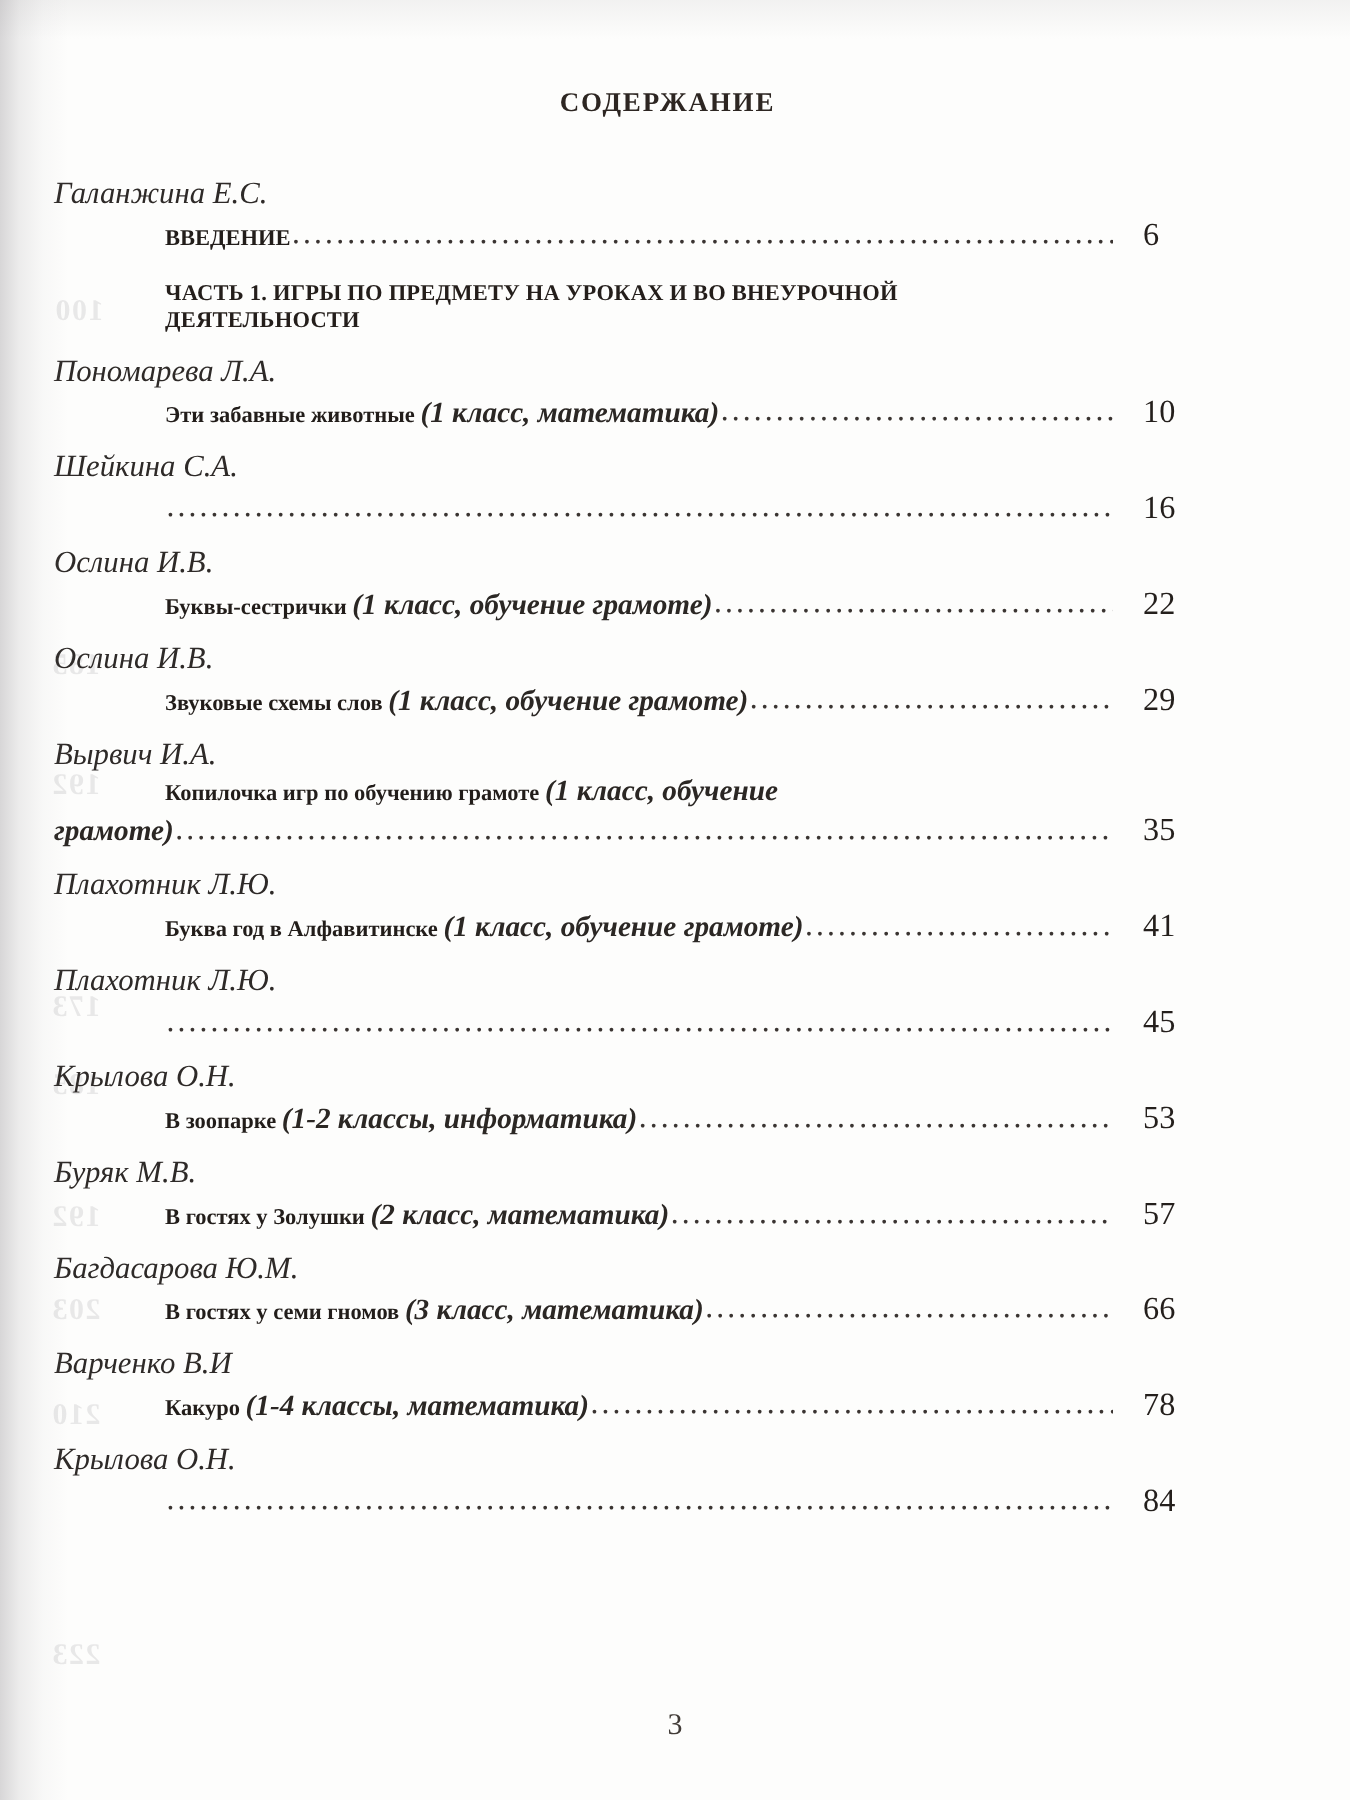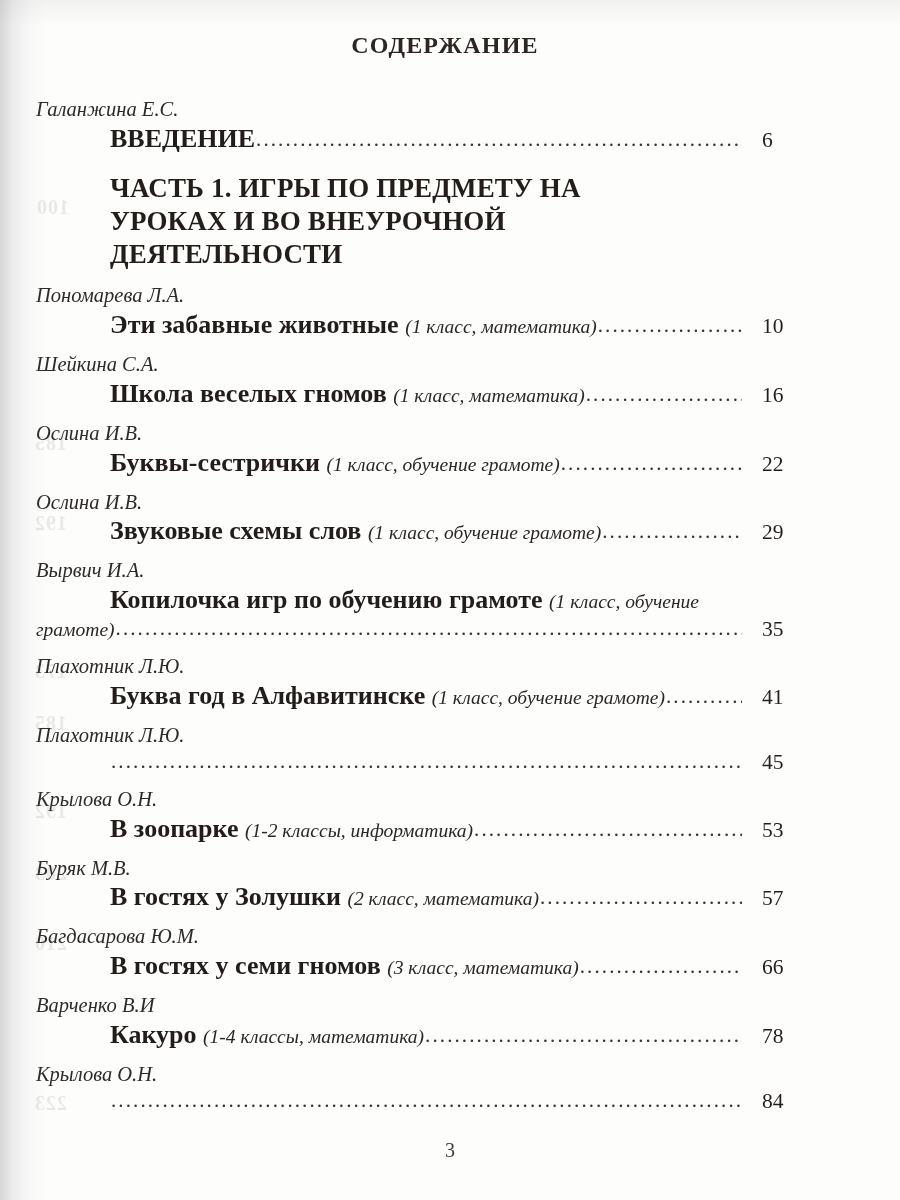--- a/index.html
+++ b/index.html
@@ -61,23 +61,23 @@
   
   .content {
     position: relative;
     z-index: 2;
     padding: 0 80px 0 36px;
   }
 
   .doc-title {
     text-align: center;
     font-weight: 700;
-    font-size: 24px;
+    font-size: 18px;
     letter-spacing: 1.2px;
-    padding-top: 32px;
+    padding-top: 58px;
     margin: 0 0 26px 0;
     margin-left: 34px;
     color: #2d2622;
   }
 
   .author {
     font-style: italic;
     font-size: 20.5px;
     line-height: 1.16;
     margin: 0;
@@ -93,26 +93,26 @@
     margin-top: 2px;
   }
   .entry-line.flush { padding-left: 0; }
 
   .entry-text {
     flex: 0 1 auto;
     white-space: nowrap;
   }
   .entry-title {
     font-weight: 700;
-    font-size: 26px;
+    font-size: 15px;
     color: #221d1a;
   }
   .entry-meta {
     font-style: italic;
-    font-weight: 400;
+    font-weight: 700;
     font-size: 19.5px;
     color: #2b2724;
   }
 
   .leader {
     flex: 1 1 auto;
     overflow: hidden;
     white-space: nowrap;
     font-size: 21px;
     letter-spacing: 2.1px;
@@ -125,21 +125,21 @@
   .page-num {
     flex: 0 0 58px;
     text-align: left;
     padding-left: 18px;
     font-size: 21.5px;
     color: #241f1c;
   }
 
   .part-heading {
     font-weight: 700;
-    font-size: 27px;
+    font-size: 15px;
     line-height: 1.23;
     padding-left: 74px;
     padding-top: 18px;
     padding-right: 120px;
     margin: 0;
     color: #241e1b;
     letter-spacing: 0.15px;
   }
 
   .folio {
@@ -186,21 +186,20 @@
         </div>
         <p class="part-heading">ЧАСТЬ 1. ИГРЫ ПО ПРЕДМЕТУ НА УРОКАХ И ВО ВНЕУРОЧНОЙ ДЕЯТЕЛЬНОСТИ</p>
         <p class="author">Пономарева Л.А.</p>
         <div class="entry-line">
           <span class="entry-text"><span class="entry-title">Эти забавные животные </span><span class="entry-meta">(1 класс, математика)</span></span>
           <span class="leader">............................................................................................................................................................................................................................</span>
           <span class="page-num">10</span>
         </div>
         <p class="author">Шейкина С.А.</p>
         <div class="entry-line">
-          <span class="entry-text"><span class="entry-title">Школа веселых гномов </span><span class="entry-meta">(1 класс, математика)</span></span>
           <span class="leader">............................................................................................................................................................................................................................</span>
           <span class="page-num">16</span>
         </div>
         <p class="author">Ослина И.В.</p>
         <div class="entry-line">
           <span class="entry-text"><span class="entry-title">Буквы-сестрички </span><span class="entry-meta">(1 класс, обучение грамоте)</span></span>
           <span class="leader">............................................................................................................................................................................................................................</span>
           <span class="page-num">22</span>
         </div>
         <p class="author">Ослина И.В.</p>

